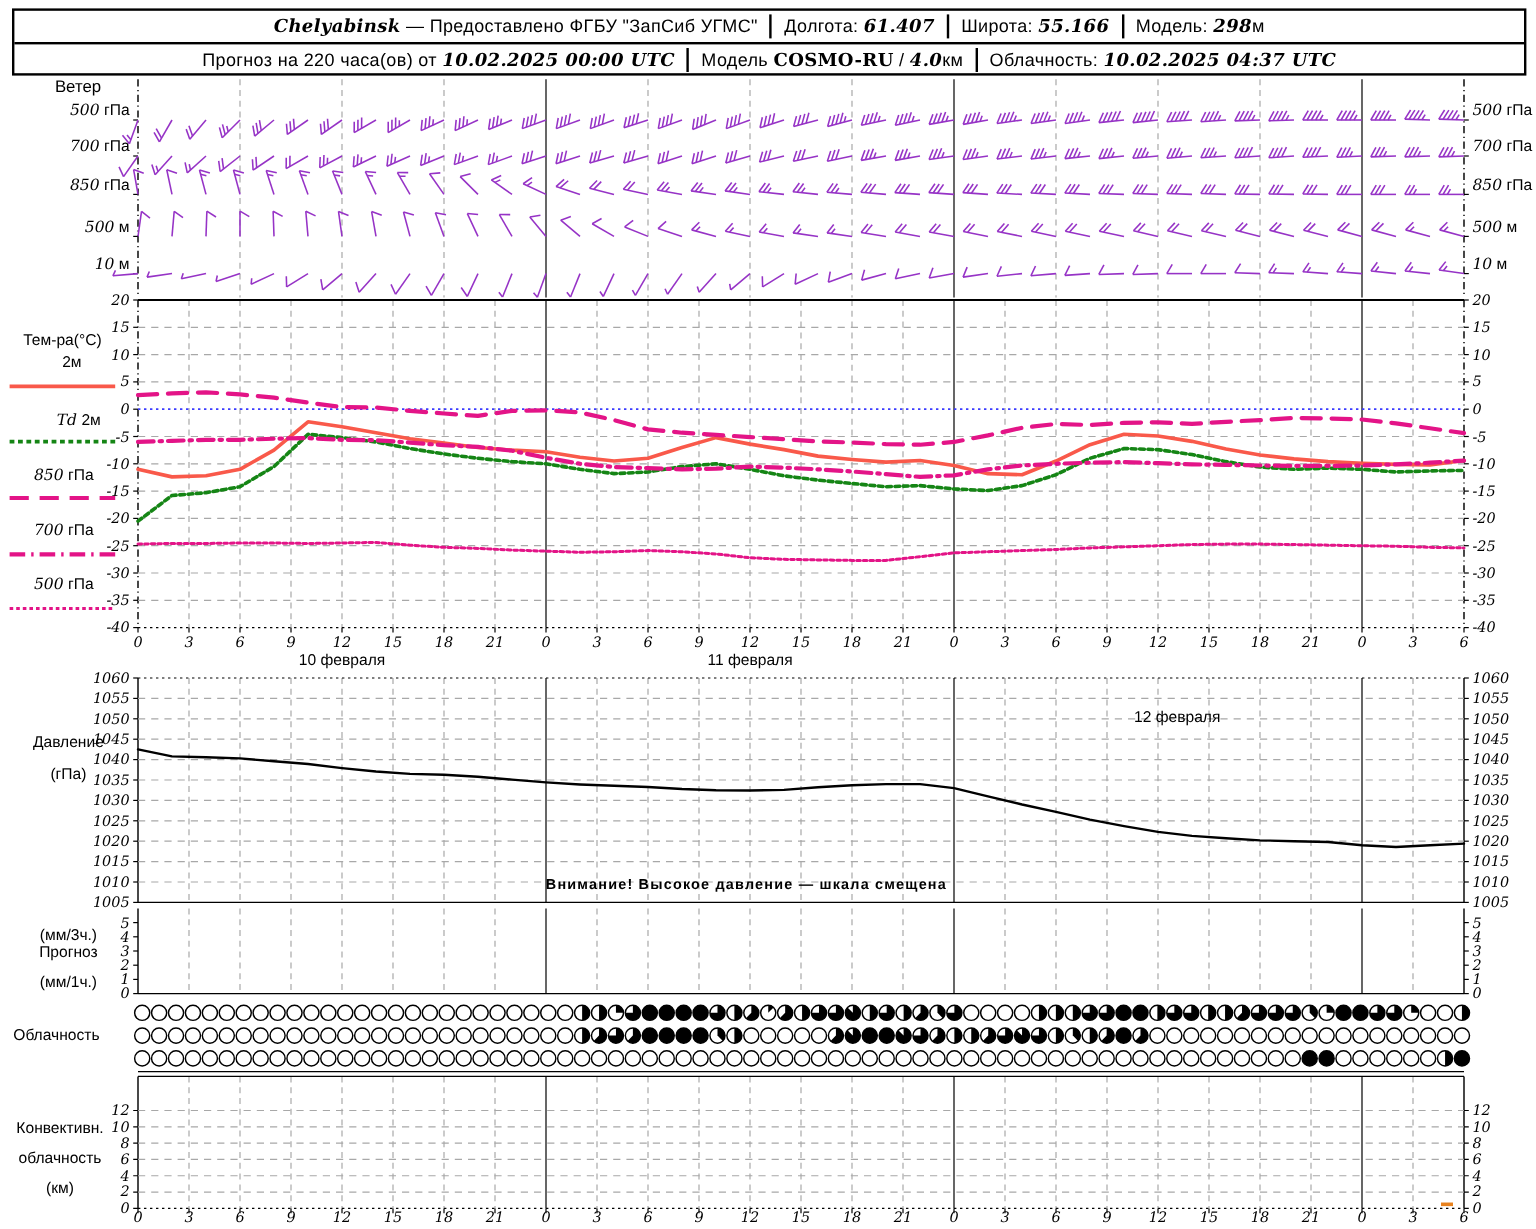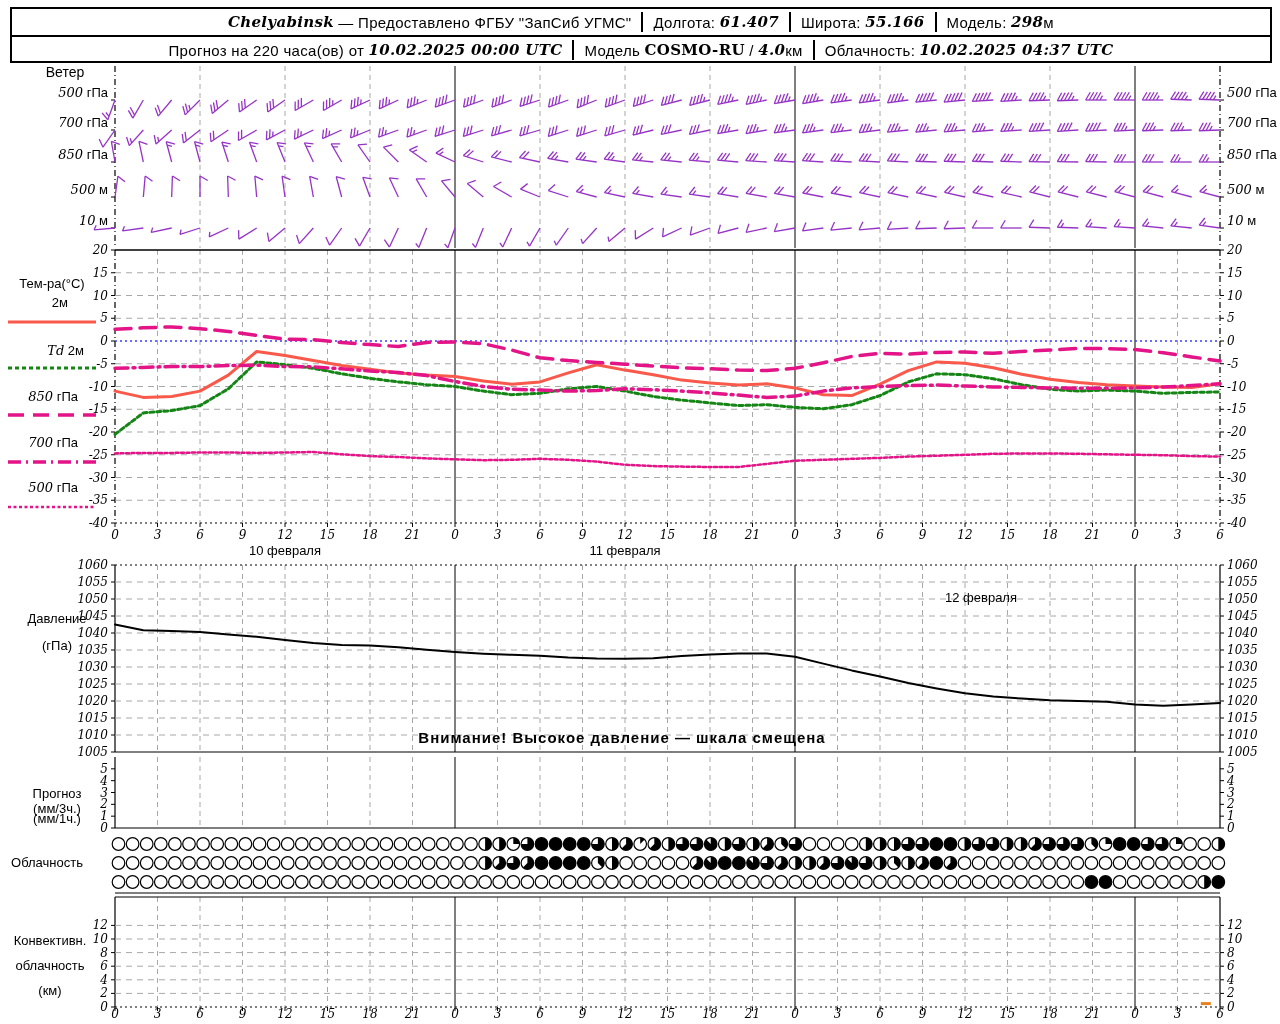--- a/index.html
+++ b/index.html
@@ -13,26 +13,26 @@
   .strong{font-family:"DejaVu Serif",serif;font-weight:bold;}
   .sep{display:inline-block;width:0;height:20px;border-left:2px solid #000;margin:0 10px;}
   .hsp{white-space:pre;}
   svg{position:absolute;left:0;top:0;}
   .lbl{position:absolute;white-space:nowrap;line-height:1;}
   .ctr{transform:translate(-50%,-50%);}
   .ralign{transform:translate(-100%,-50%);}
   .lalign{transform:translate(0,-50%);}
   .num{font-family:"DejaVu Serif",serif;font-style:italic;font-size:12px;}
   .cyr{font-size:13px;}
-  .warn{font-size:15px;font-weight:bold;letter-spacing:1px;}
+  .warn{font-size:12px;font-weight:bold;letter-spacing:1px;}
   #lbl-wind-title{left:65px;top:72px;font-size:14px;}
   #lbl-temp-title{left:52px;top:283px;}
   #lbl-pres-1{left:57px;top:618px;}
   #lbl-pres-2{left:57px;top:645px;}
-  #lbl-prec-1{left:57px;top:808px;}
+  #lbl-prec-1{left:57px;top:779px;}
   #lbl-prec-2{left:57px;top:793px;}
   #lbl-prec-3{left:57px;top:818px;}
   #lbl-cloud{left:47px;top:862px;}
   #lbl-conv-1{left:50px;top:940px;}
   #lbl-conv-2{left:50px;top:965px;}
   #lbl-conv-3{left:50px;top:990px;}
   #lbl-warning{left:622px;top:737px;}
 </style>
 </head>
 <body>

